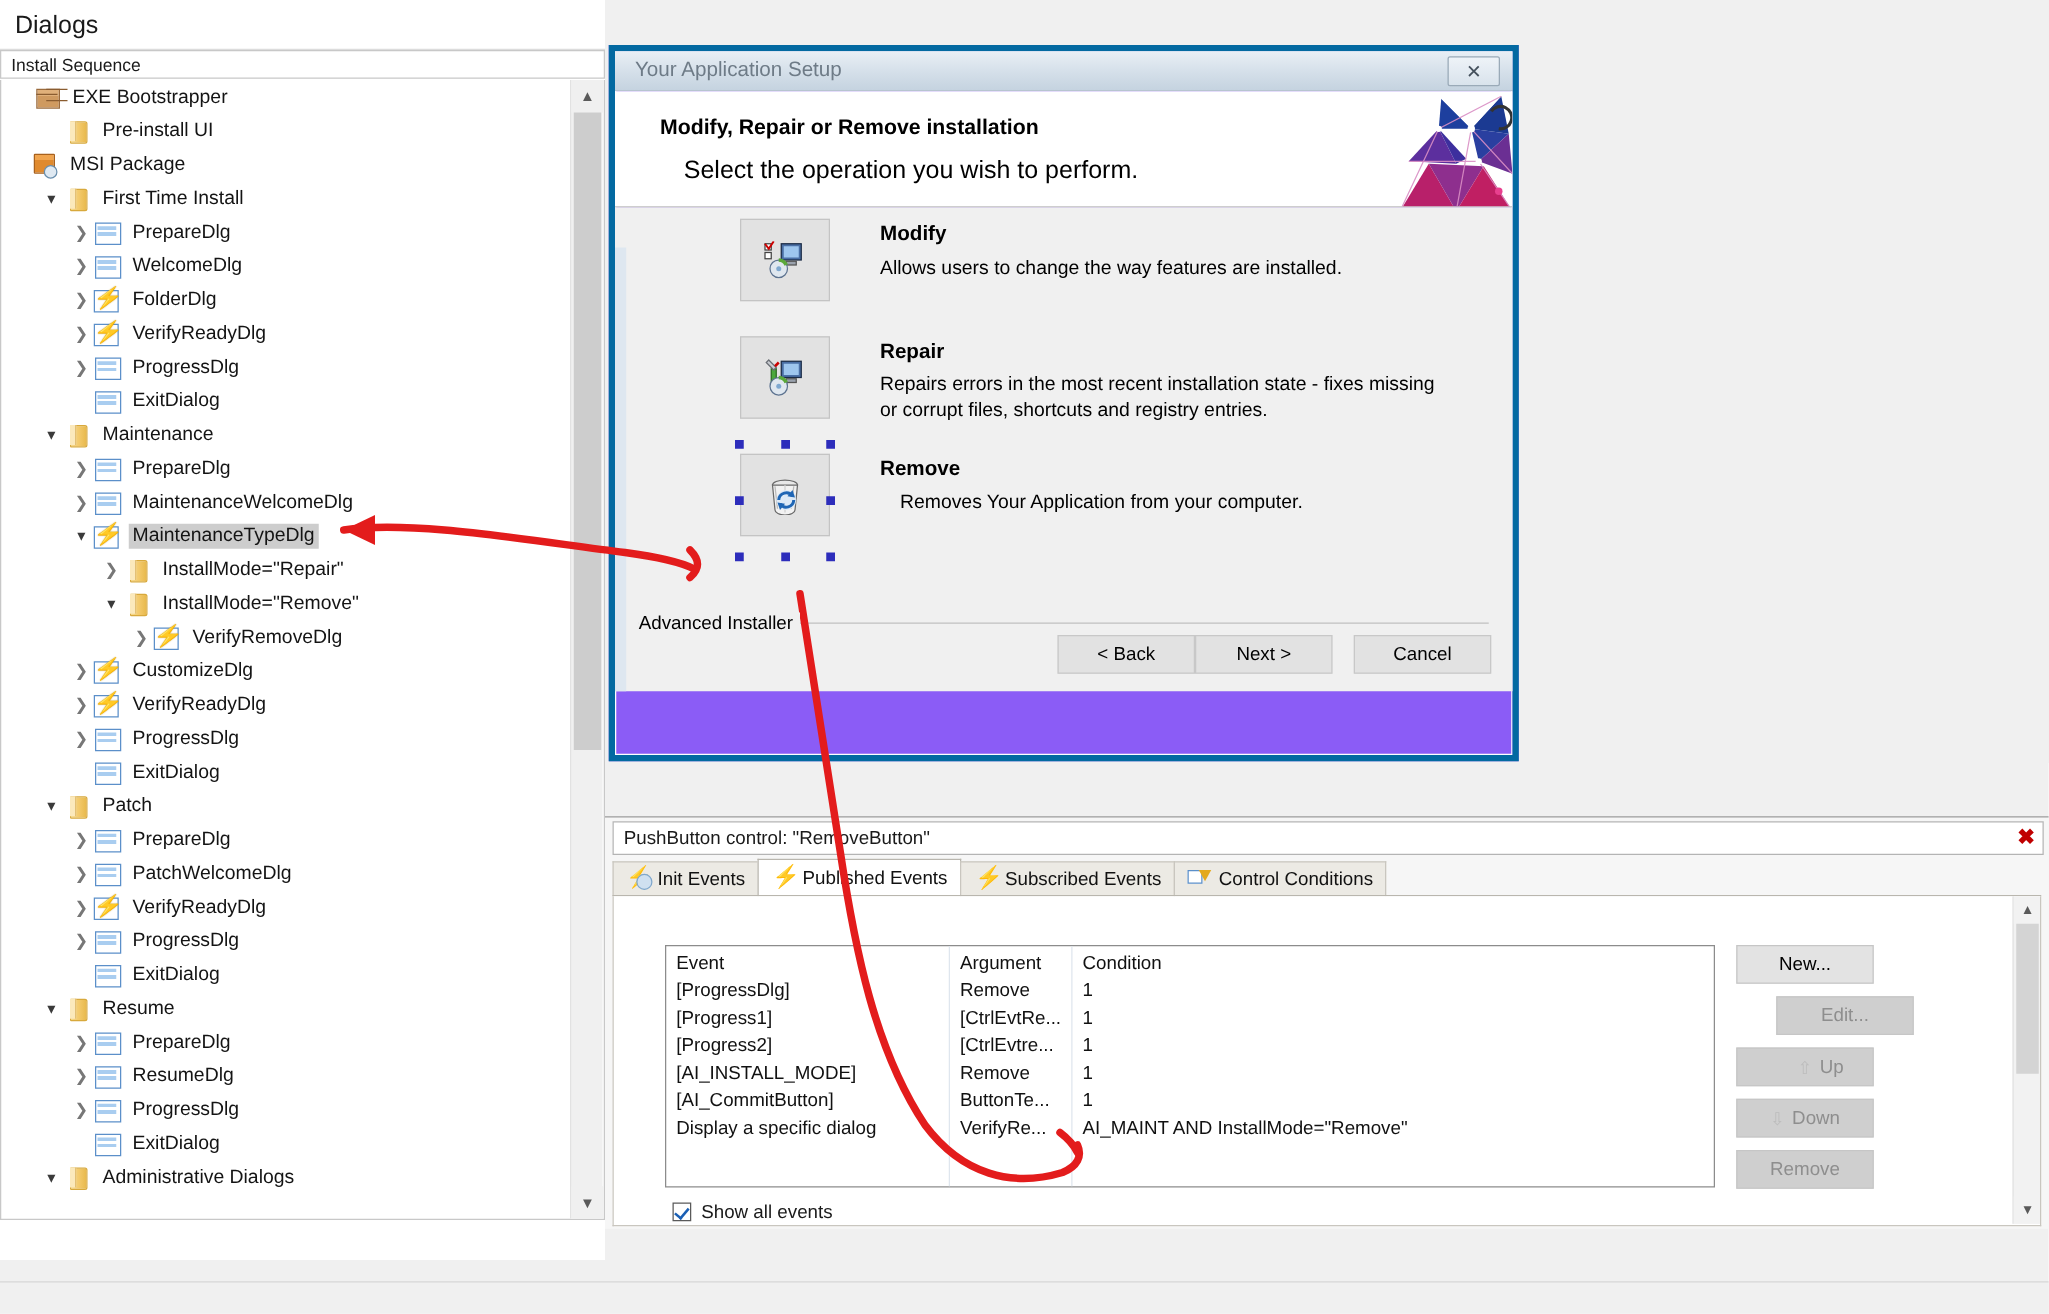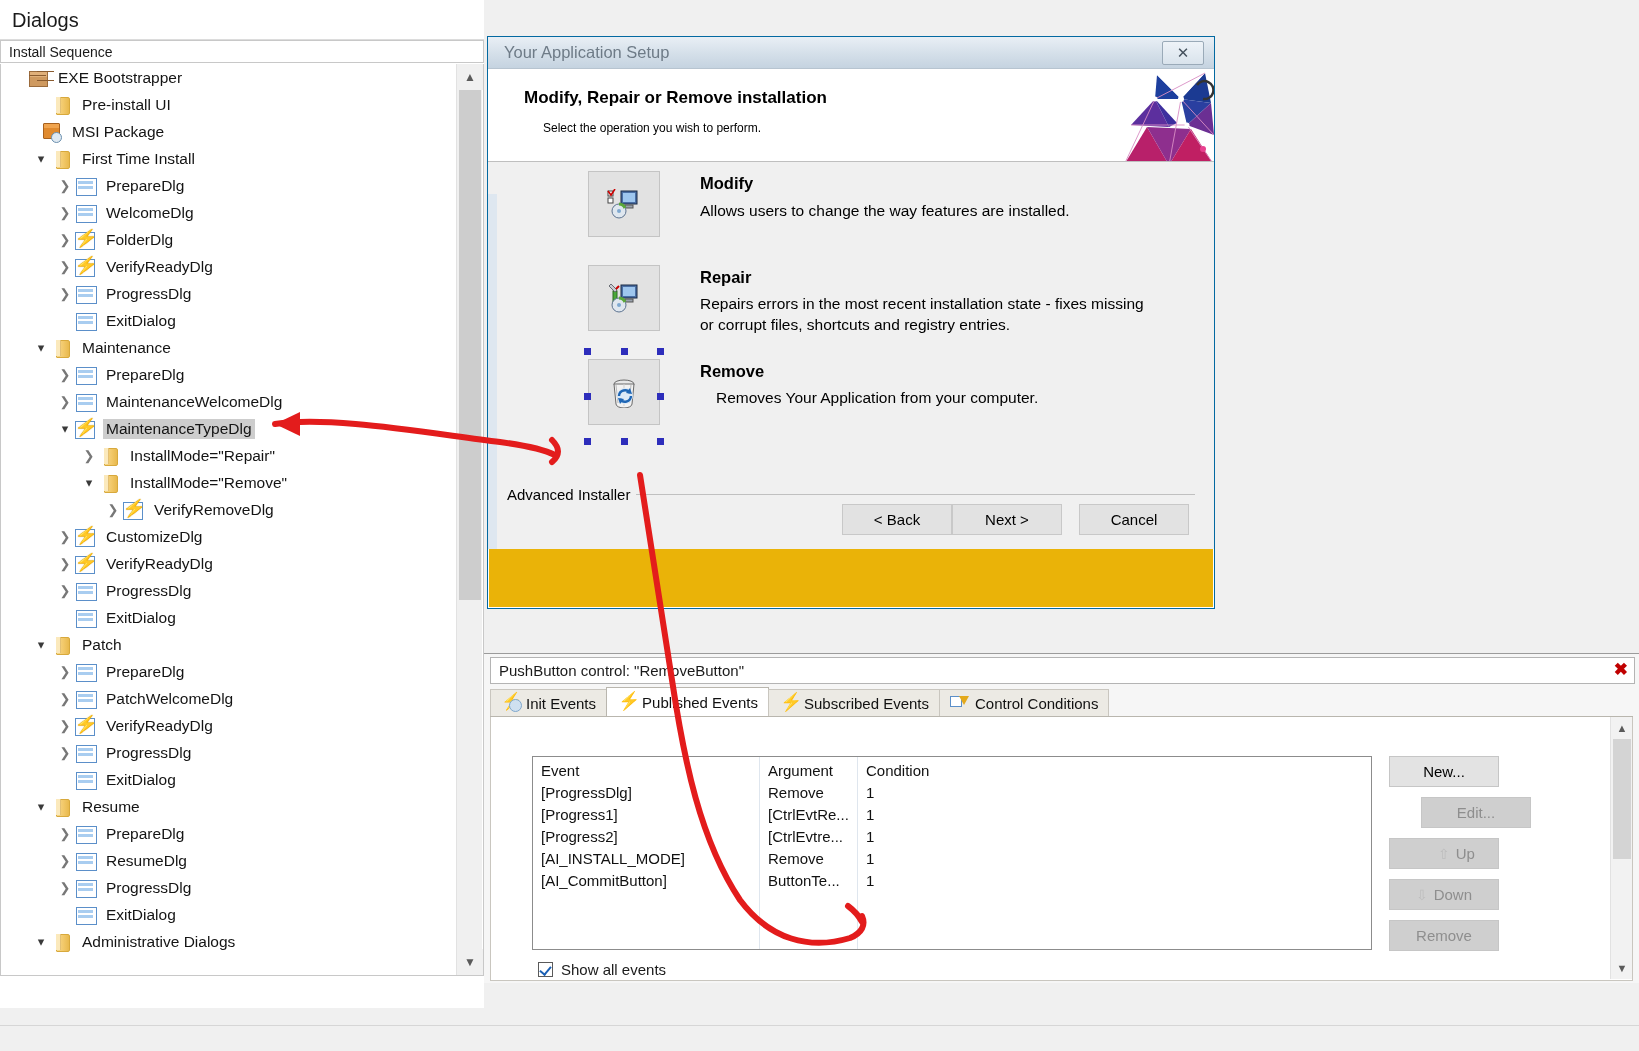--- a/index.html
+++ b/index.html
@@ -123,21 +123,21 @@
   }
   .sb-btn.up { top:0; }
   .sb-btn.down { bottom:0; }
   #tree-thumb {
     position:absolute; left:2px; top:26px; width:22px; height:510px; background:#cdcdcd;
   }
 
   
   #installer {
     position:absolute; left:487px; top:36px; width:728px; height:573px;
-    background:#eab308; border:1px solid #0369a1;
+    background:#8b5cf6; border:5px solid #0369a1;
     box-shadow: 0 0 0 1px #ffffff inset;
   }
   #inst-titlebar {
     height:32px; position:relative;
     background: linear-gradient(to bottom,#e9eff5 0%, #d4dfe9 55%, #c5d3e0 100%);
     border-bottom:1px solid #b7c4d0;
   }
   #inst-title {
     position:absolute; left:16px; top:6px;
     font-size:16.5px; color:#6e7b87;
@@ -150,21 +150,21 @@
     color:#44505c; font-size:15px;
   }
   #inst-banner {
     position:relative; height:93px; background:#ffffff; overflow:hidden;
     border-bottom:1px solid #bfbfbf;
   }
   #inst-banner-title {
     position:absolute; left:36px; top:19px; font-size:17px; font-weight:bold; color:#000;
   }
   #inst-banner-sub {
-    position:absolute; left:55px; top:52px; font-size:12px; color:#000;
+    position:absolute; left:55px; top:52px; font-size:20px; color:#000;
   }
   #banner-art { position:absolute; right:0; top:-4px; width:145px; height:100px; }
 
   #inst-body {
     position:relative; height:387px; background:#f0f0f0;
   }
   .opt { position:absolute; }
   .opt-box {
     position:absolute; width:72px; height:66px; background:#e2e2e2; border:1px solid #c4c4c4;
     display:flex; align-items:center; justify-content:center;
@@ -298,21 +298,21 @@
           <div class="row" style="padding-left: 6px;">
             <span class="chev none">&nbsp;</span>
             <span class="ico ico-exe"></span>
             <span class="lbl">EXE Bootstrapper</span>
           </div>
           <div class="row" style="padding-left: 30px;">
             <span class="chev none">&nbsp;</span>
             <span class="ico ico-folder"></span>
             <span class="lbl">Pre-install UI</span>
           </div>
-          <div class="row" style="padding-left: 20px;">
+          <div class="row" style="padding-left: 4px;">
             <span class="chev none">&nbsp;</span>
             <span class="ico ico-msi"></span>
             <span class="lbl">MSI Package</span>
           </div>
           <div class="row" style="padding-left: 30px;">
             <span class="chev down">▾</span>
             <span class="ico ico-folder"></span>
             <span class="lbl">First Time Install</span>
           </div>
           <div class="row" style="padding-left: 54px;">
@@ -630,20 +630,25 @@
           <div class="trow" style="top: 93px;">
             <span class="c-event">[AI_INSTALL_MODE]</span>
             <span class="c-arg">Remove</span>
             <span class="c-cond">1</span>
           </div>
           <div class="trow" style="top: 115px;">
             <span class="c-event">[AI_CommitButton]</span>
             <span class="c-arg">ButtonTe...</span>
             <span class="c-cond">1</span>
           </div>
+          <div class="trow" style="top: 137px;">
+            <span class="c-event">Display a specific dialog</span>
+            <span class="c-arg">VerifyRe...</span>
+            <span class="c-cond">AI_MAINT AND InstallMode="Remove"</span>
+          </div>
         </div>
 
       <div id="show-all-row">
         <div id="show-all-box"></div>
         <span>Show all events</span>
       </div>
 
       <div id="ev-side-buttons">
           <div class="side-btn enabled" style="top: 39px;">
             <span>New...</span>

